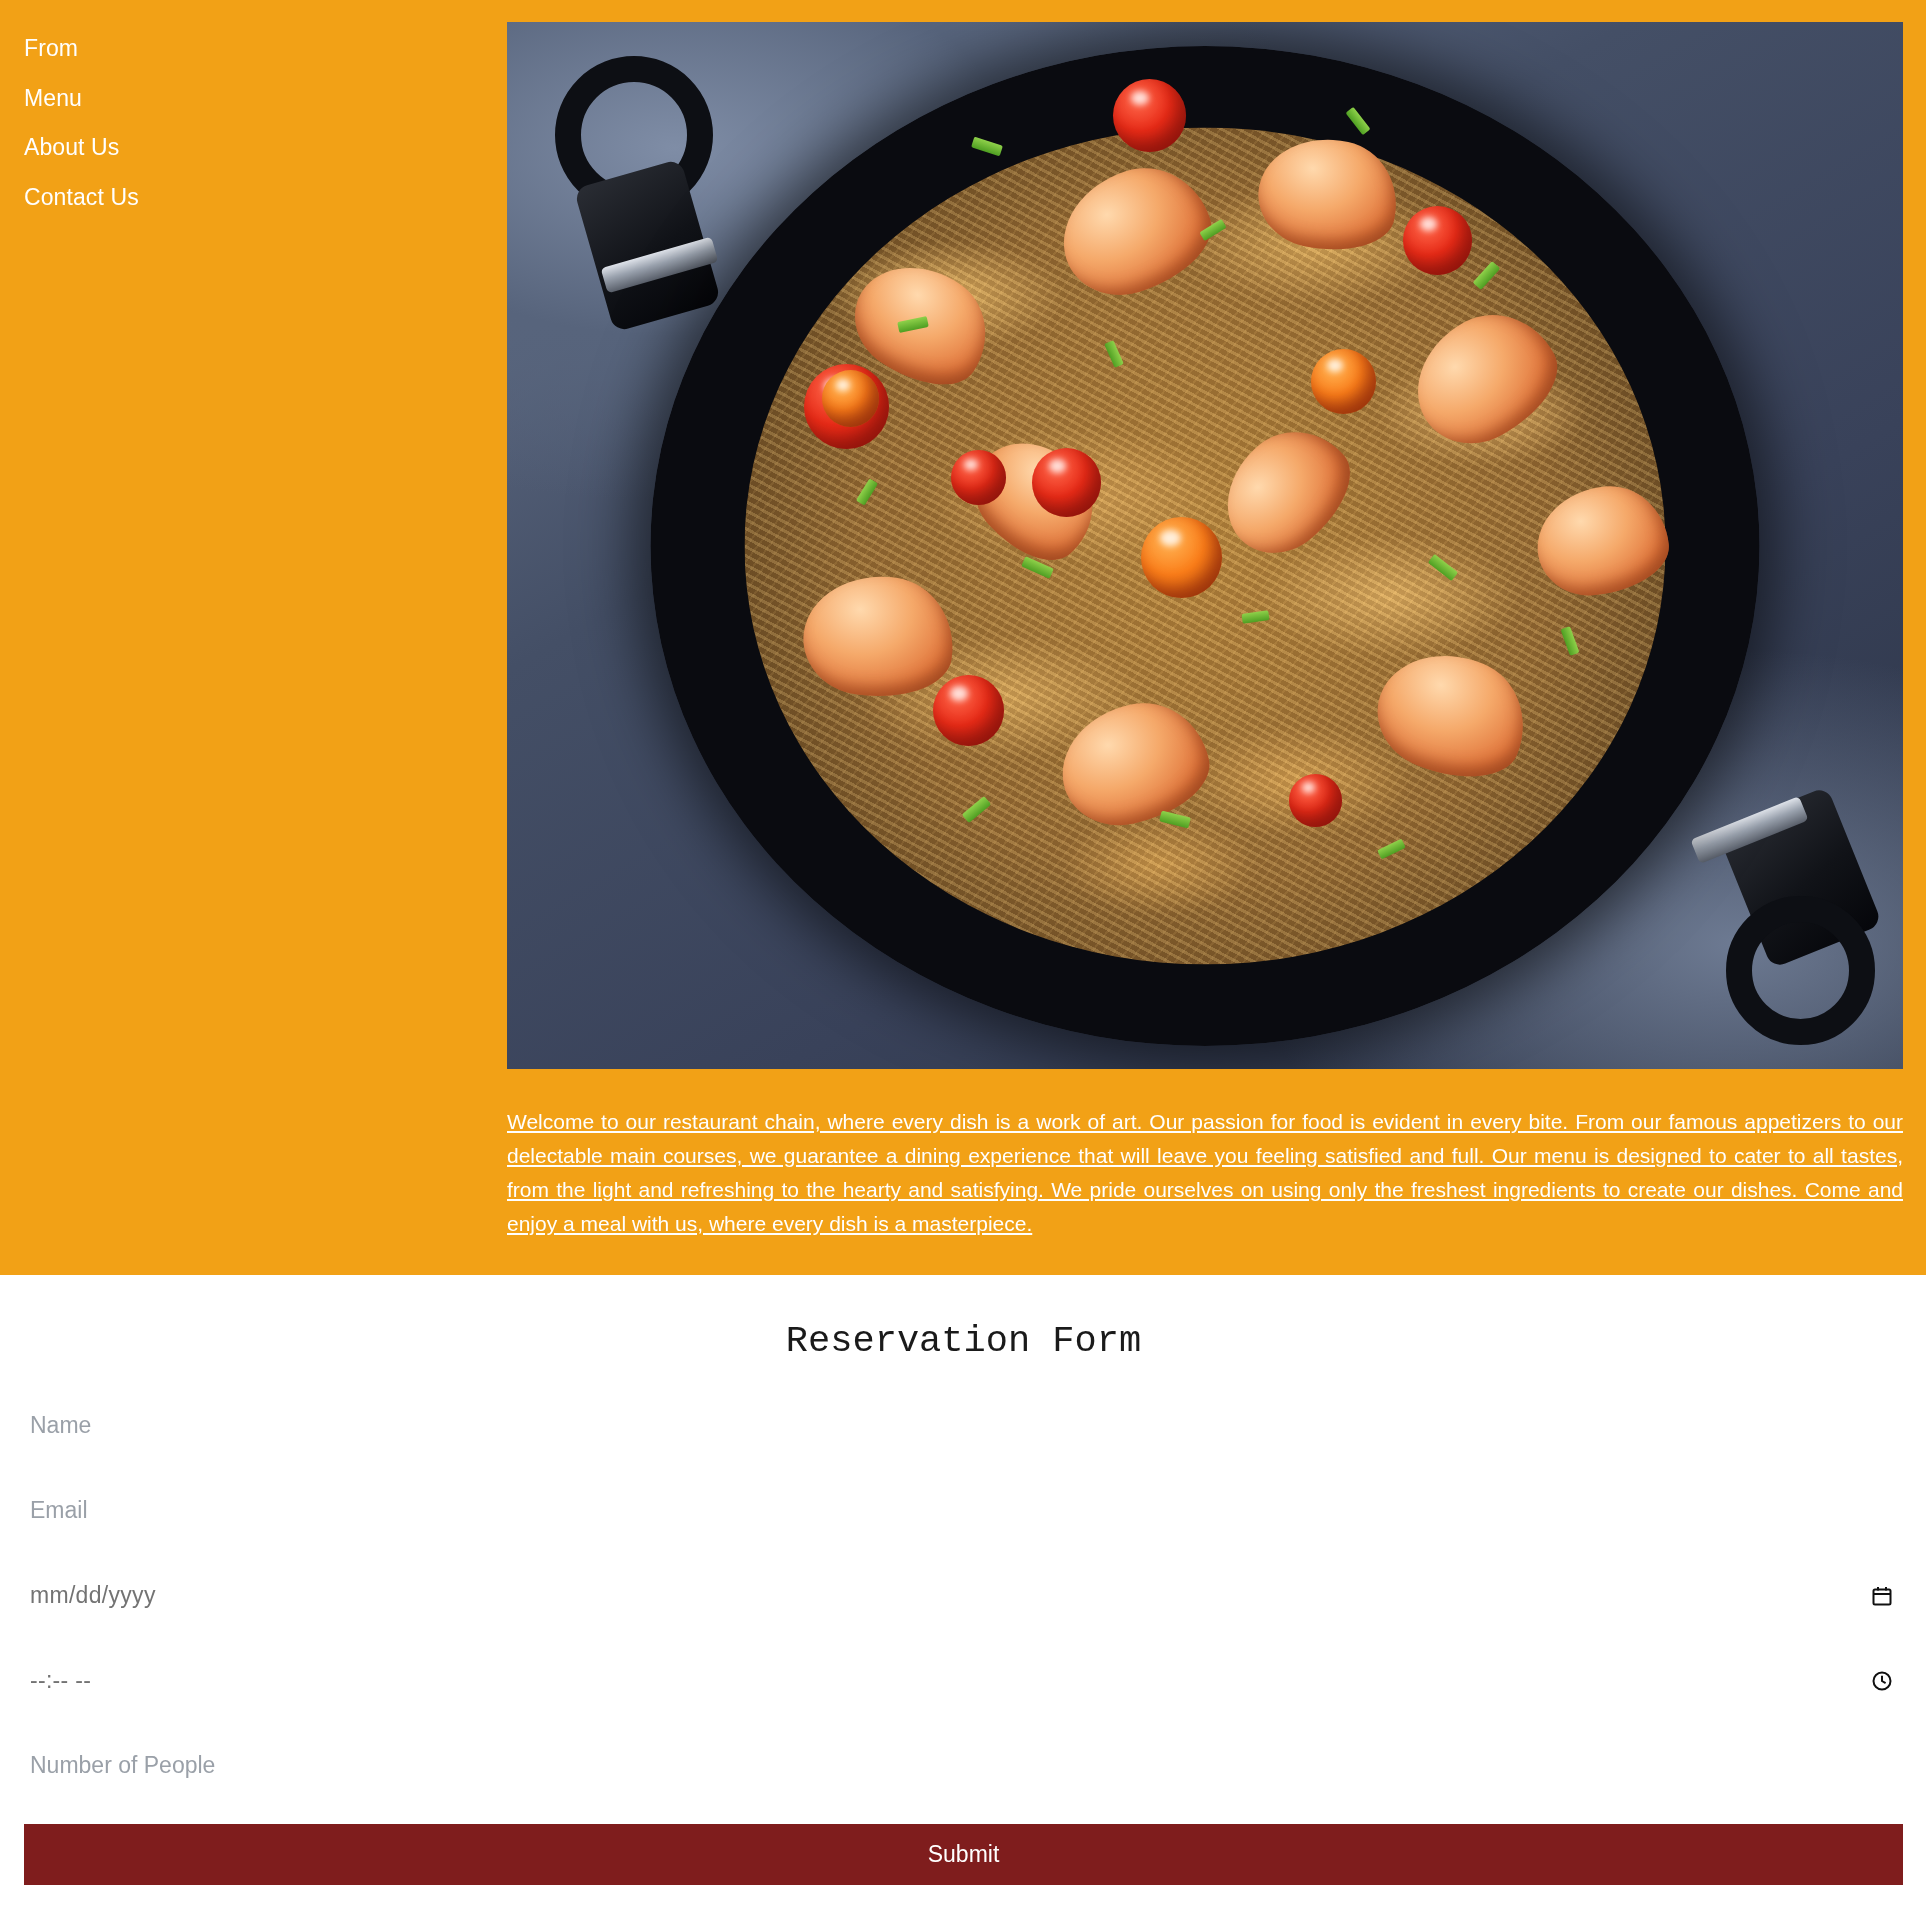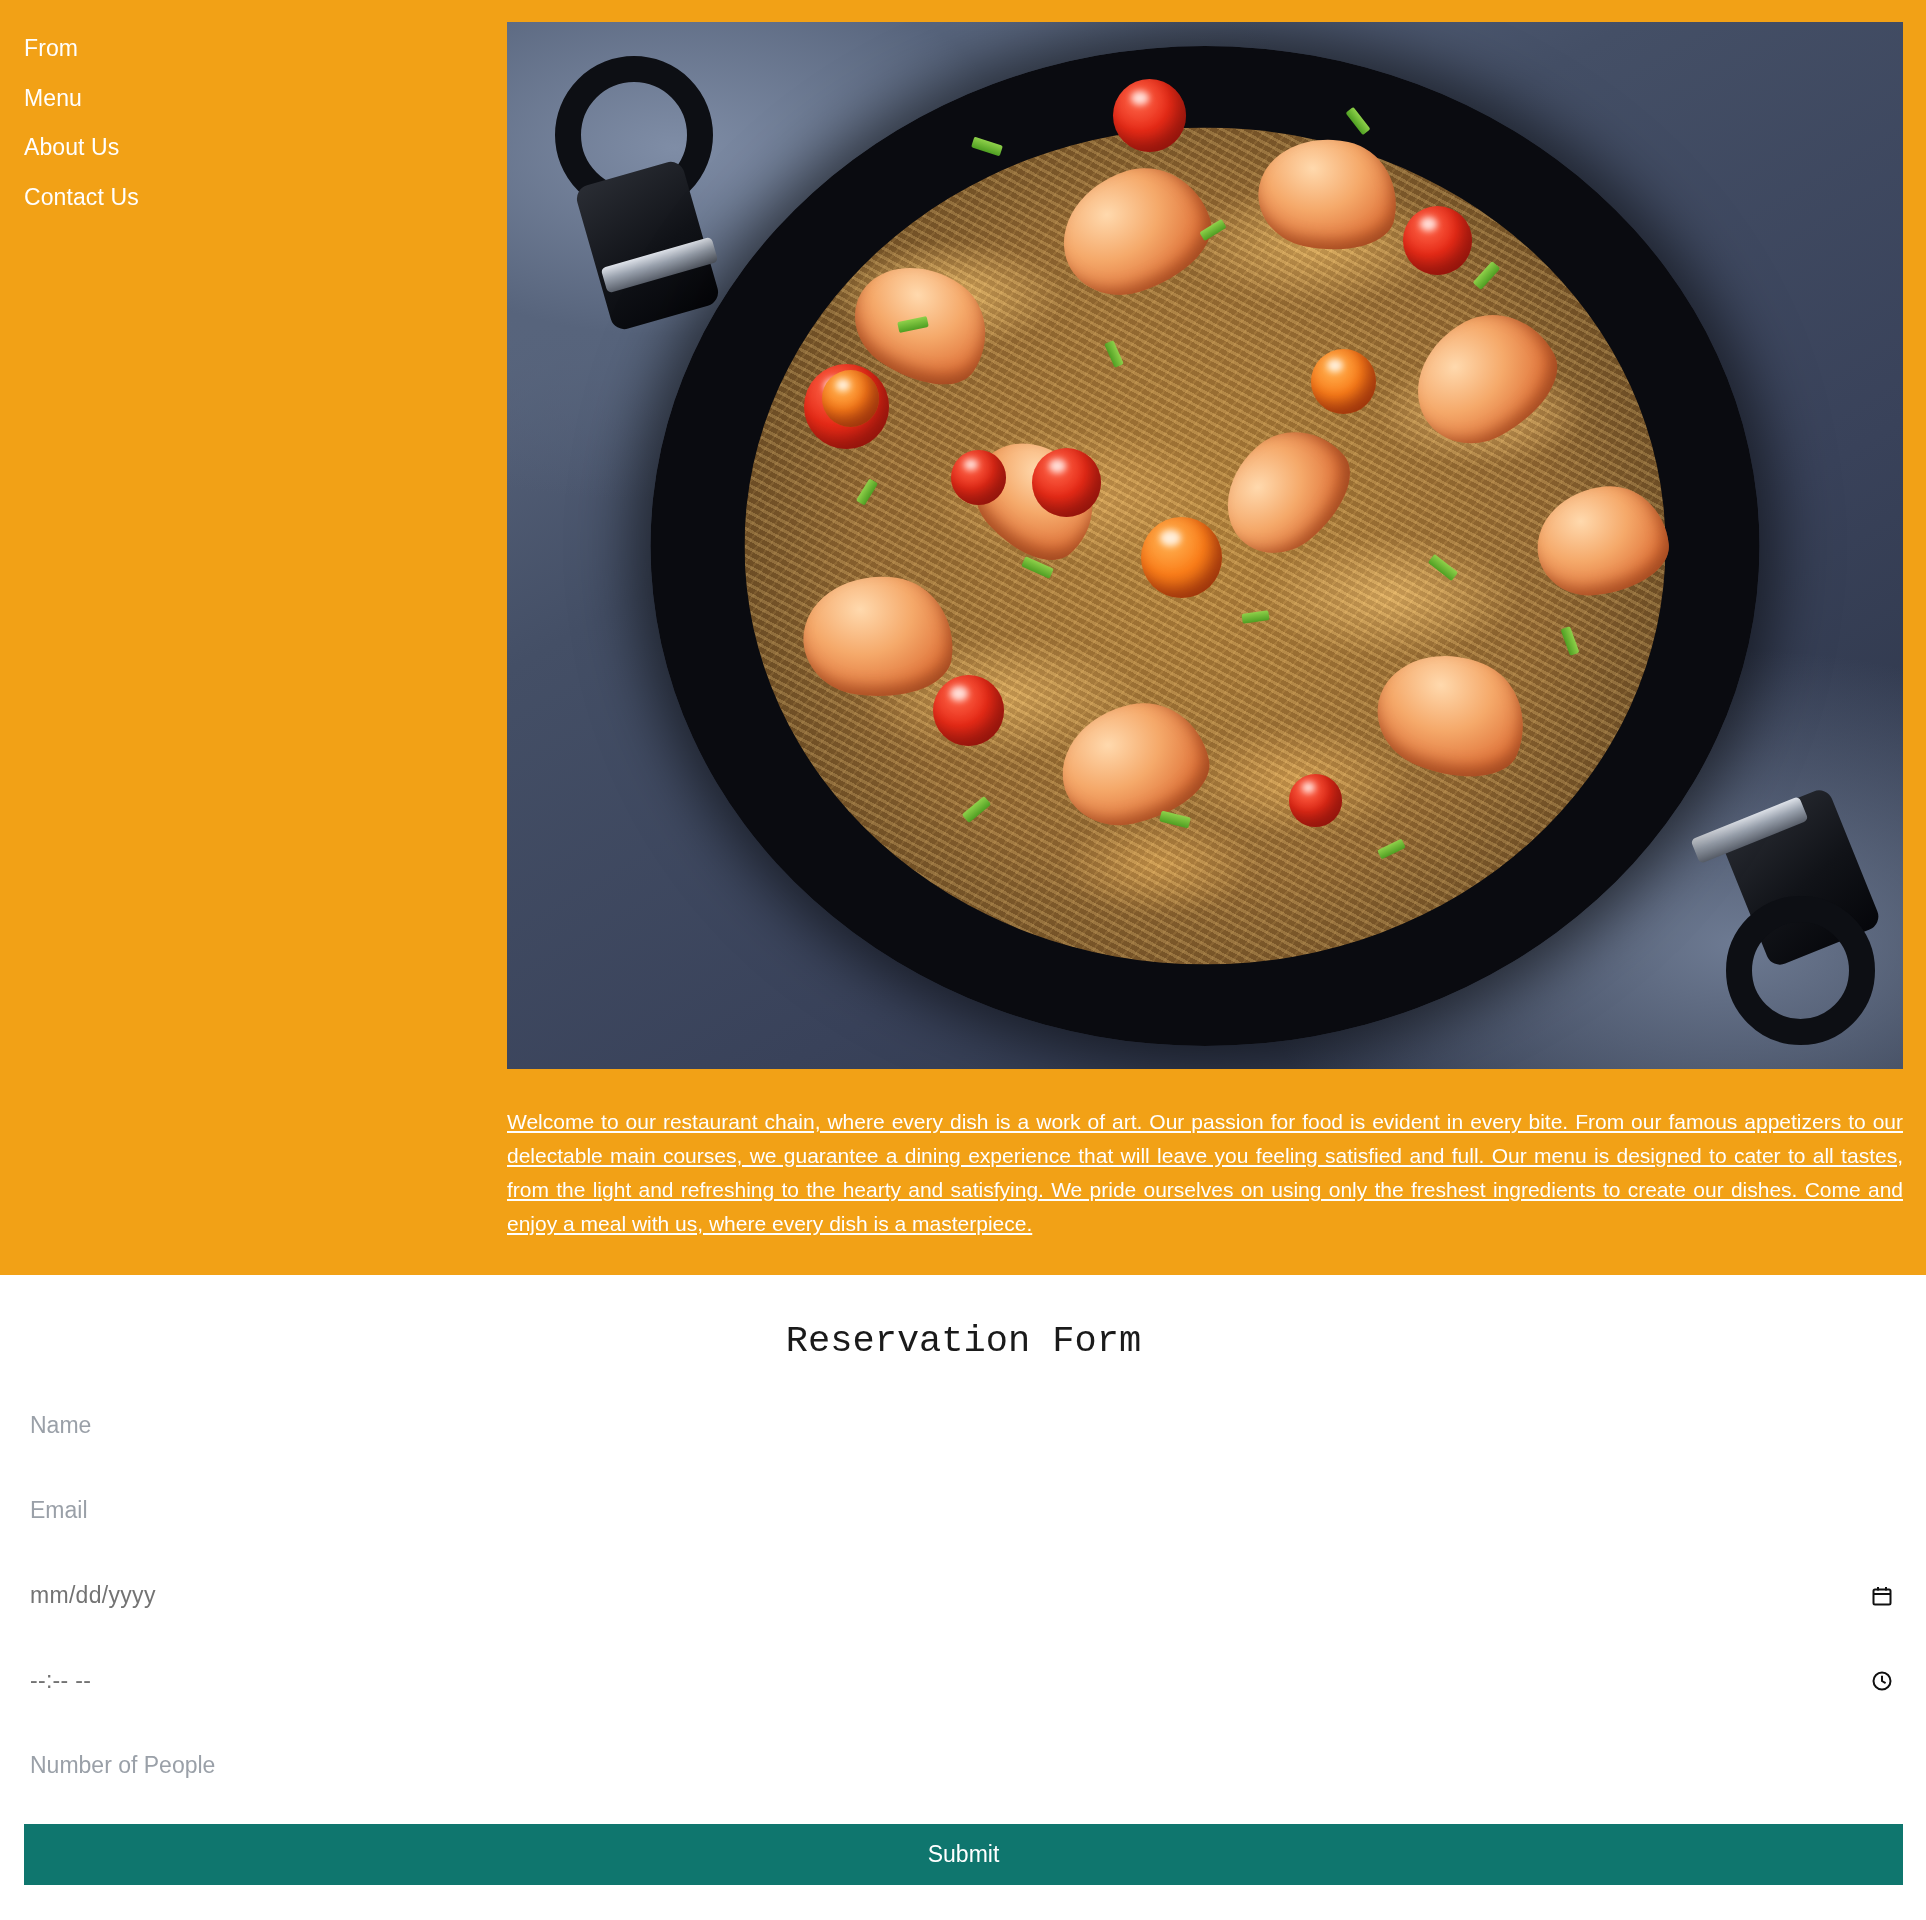--- a/index.html
+++ b/index.html
@@ -230,21 +230,21 @@
     right:8px;
     top:50%;
     transform:translateY(-50%);
     width:26px; height:26px;
     display:flex; align-items:center; justify-content:center;
     cursor:pointer;
   }
   .submit-btn {
     width:100%;
     height:61px;
-    background:#0f766e;
+    background:#7f1d1d;
     border:none;
     color:#ffffff;
     font-family:"Liberation Sans", sans-serif;
     font-size:23px;
     cursor:pointer;
     display:flex;
     align-items:center;
     justify-content:center;
     margin-top:6px;
   }

